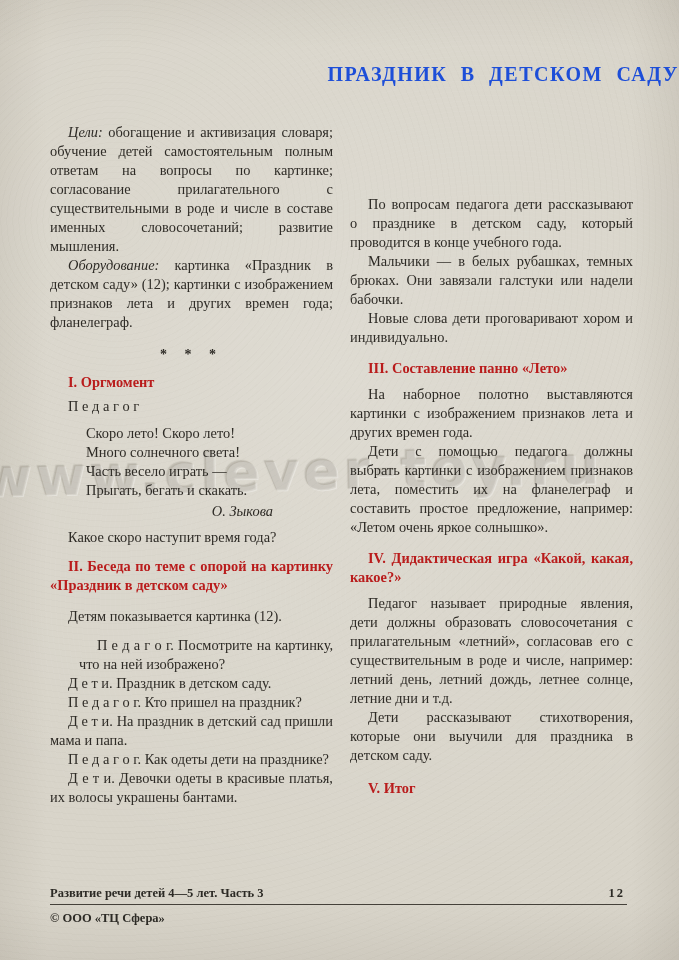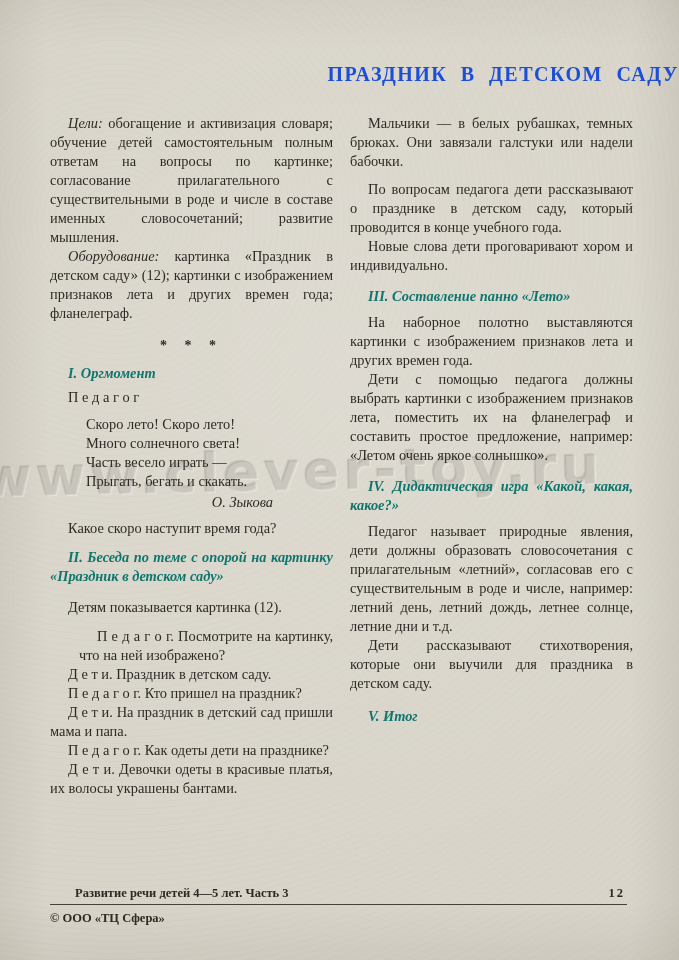--- a/index.html
+++ b/index.html
@@ -33,56 +33,56 @@
     user-select:none;
   }
   .title{
     position:absolute;top:63px;left:0;right:0;margin:0;
     text-align:right;
     font-size:20px;font-weight:bold;
     letter-spacing:1.5px;word-spacing:7px;
     color:#1d4ed8;
   }
   .cols{
-    position:absolute;top:114px;left:50px;width:583px;
-    display:flex;gap:17px;
+    position:absolute;top:123px;left:50px;width:583px;
+    display:flex;gap:17px;align-items:flex-end;
   }
   .col{
     width:283px;
     font-size:14.4px;line-height:19px;
     text-align:justify;
   }
   .para{margin:0;text-indent:18px;}
   .lead{font-style:italic;}
   .separator{
     margin:13px 0 9px;text-align:center;text-indent:0;
     font-weight:bold;letter-spacing:7px;font-size:14px;
   }
-  .heading{font-weight:bold;color:#0f766e;font-style:italic;}
+  .heading{font-weight:bold;color:#b91c1c;}
   .h-s1{margin:4px 0 5px;}
   .h-s2{margin:9px 0 12px;}
   .h-right{margin:12px 0 7px;}
   .h-s5{margin:14px 0 9px;}
   .teacher-line{margin:0 0 8px;text-indent:18px;}
   .poem{margin:8px 0 0 36px;text-align:left;}
   .poem-line{text-indent:0;}
   .poem-author{
     margin:2px 60px 7px 0;text-align:right;font-style:italic;text-indent:0;
   }
   .question-line{margin:6px 0 10px;}
   .note-line{margin:0 0 10px;}
   .dialog-first{margin-top:9px;margin-left:29px;}
   .spaced-para{margin-top:9px;}
   .footer{
     position:absolute;left:50px;right:52px;bottom:34px;
     font-size:12.5px;color:#2c2a25;
   }
   .footer-top{
     display:flex;justify-content:space-between;align-items:flex-end;
-    font-weight:bold;padding:0 2px 3px 0;margin-left:25px;
+    font-weight:bold;padding:0 2px 3px 0;
   }
   .footer-page-number{letter-spacing:2px;}
   .footer-rule{border:0;border-top:1.4px solid #45413a;margin:0;}
   .footer-copyright{margin-top:6px;font-weight:bold;}
 </style>
 </head>
 <body>
 
 <div class="page">
   <div class="paper-shade"></div>
@@ -116,22 +116,22 @@
 
       <p class="para dialog-first"><span>П е д а г о г.</span> <span>Посмотрите на картинку, что на ней изображено?</span></p>
       <p class="para"><span>Д е т и.</span> <span>Праздник в детском саду.</span></p>
       <p class="para"><span>П е д а г о г.</span> <span>Кто пришел на праздник?</span></p>
       <p class="para"><span>Д е т и.</span> <span>На праздник в детский сад пришли мама и папа.</span></p>
       <p class="para"><span>П е д а г о г.</span> <span>Как одеты дети на празднике?</span></p>
       <p class="para"><span>Д е т и.</span> <span>Девочки одеты в красивые платья, их волосы украшены бантами.</span></p>
     </div>
 
     <div class="col">
+      <p class="para spaced-para">По вопросам педагога дети рассказывают о празднике в детском саду, который проводится в конце учебного года.</p>
       <p class="para">Мальчики — в белых рубашках, темных брюках. Они завязали галстуки или надели бабочки.</p>
-      <p class="para spaced-para">По вопросам педагога дети рассказывают о празднике в детском саду, который проводится в конце учебного года.</p>
       <p class="para">Новые слова дети проговаривают хором и индивидуально.</p>
 
       <p class="para heading h-right">III. Составление панно «Лето»</p>
       <p class="para">На наборное полотно выставляются картинки с изображением признаков лета и других времен года.</p>
       <p class="para">Дети с помощью педагога должны выбрать картинки с изображением признаков лета, поместить их на фланелеграф и составить простое предложение, например: «Летом очень яркое солнышко».</p>
 
       <p class="para heading h-right">IV. Дидактическая игра «Какой, какая, какое?»</p>
       <p class="para">Педагог называет природные явления, дети должны образовать словосочетания с прилагательным «летний», согласовав его с существительным в роде и числе, например: летний день, летний дождь, летнее солнце, летние дни и т.д.</p>
 
       <p class="para">Дети рассказывают стихотворения, которые они выучили для праздника в детском саду.</p>

